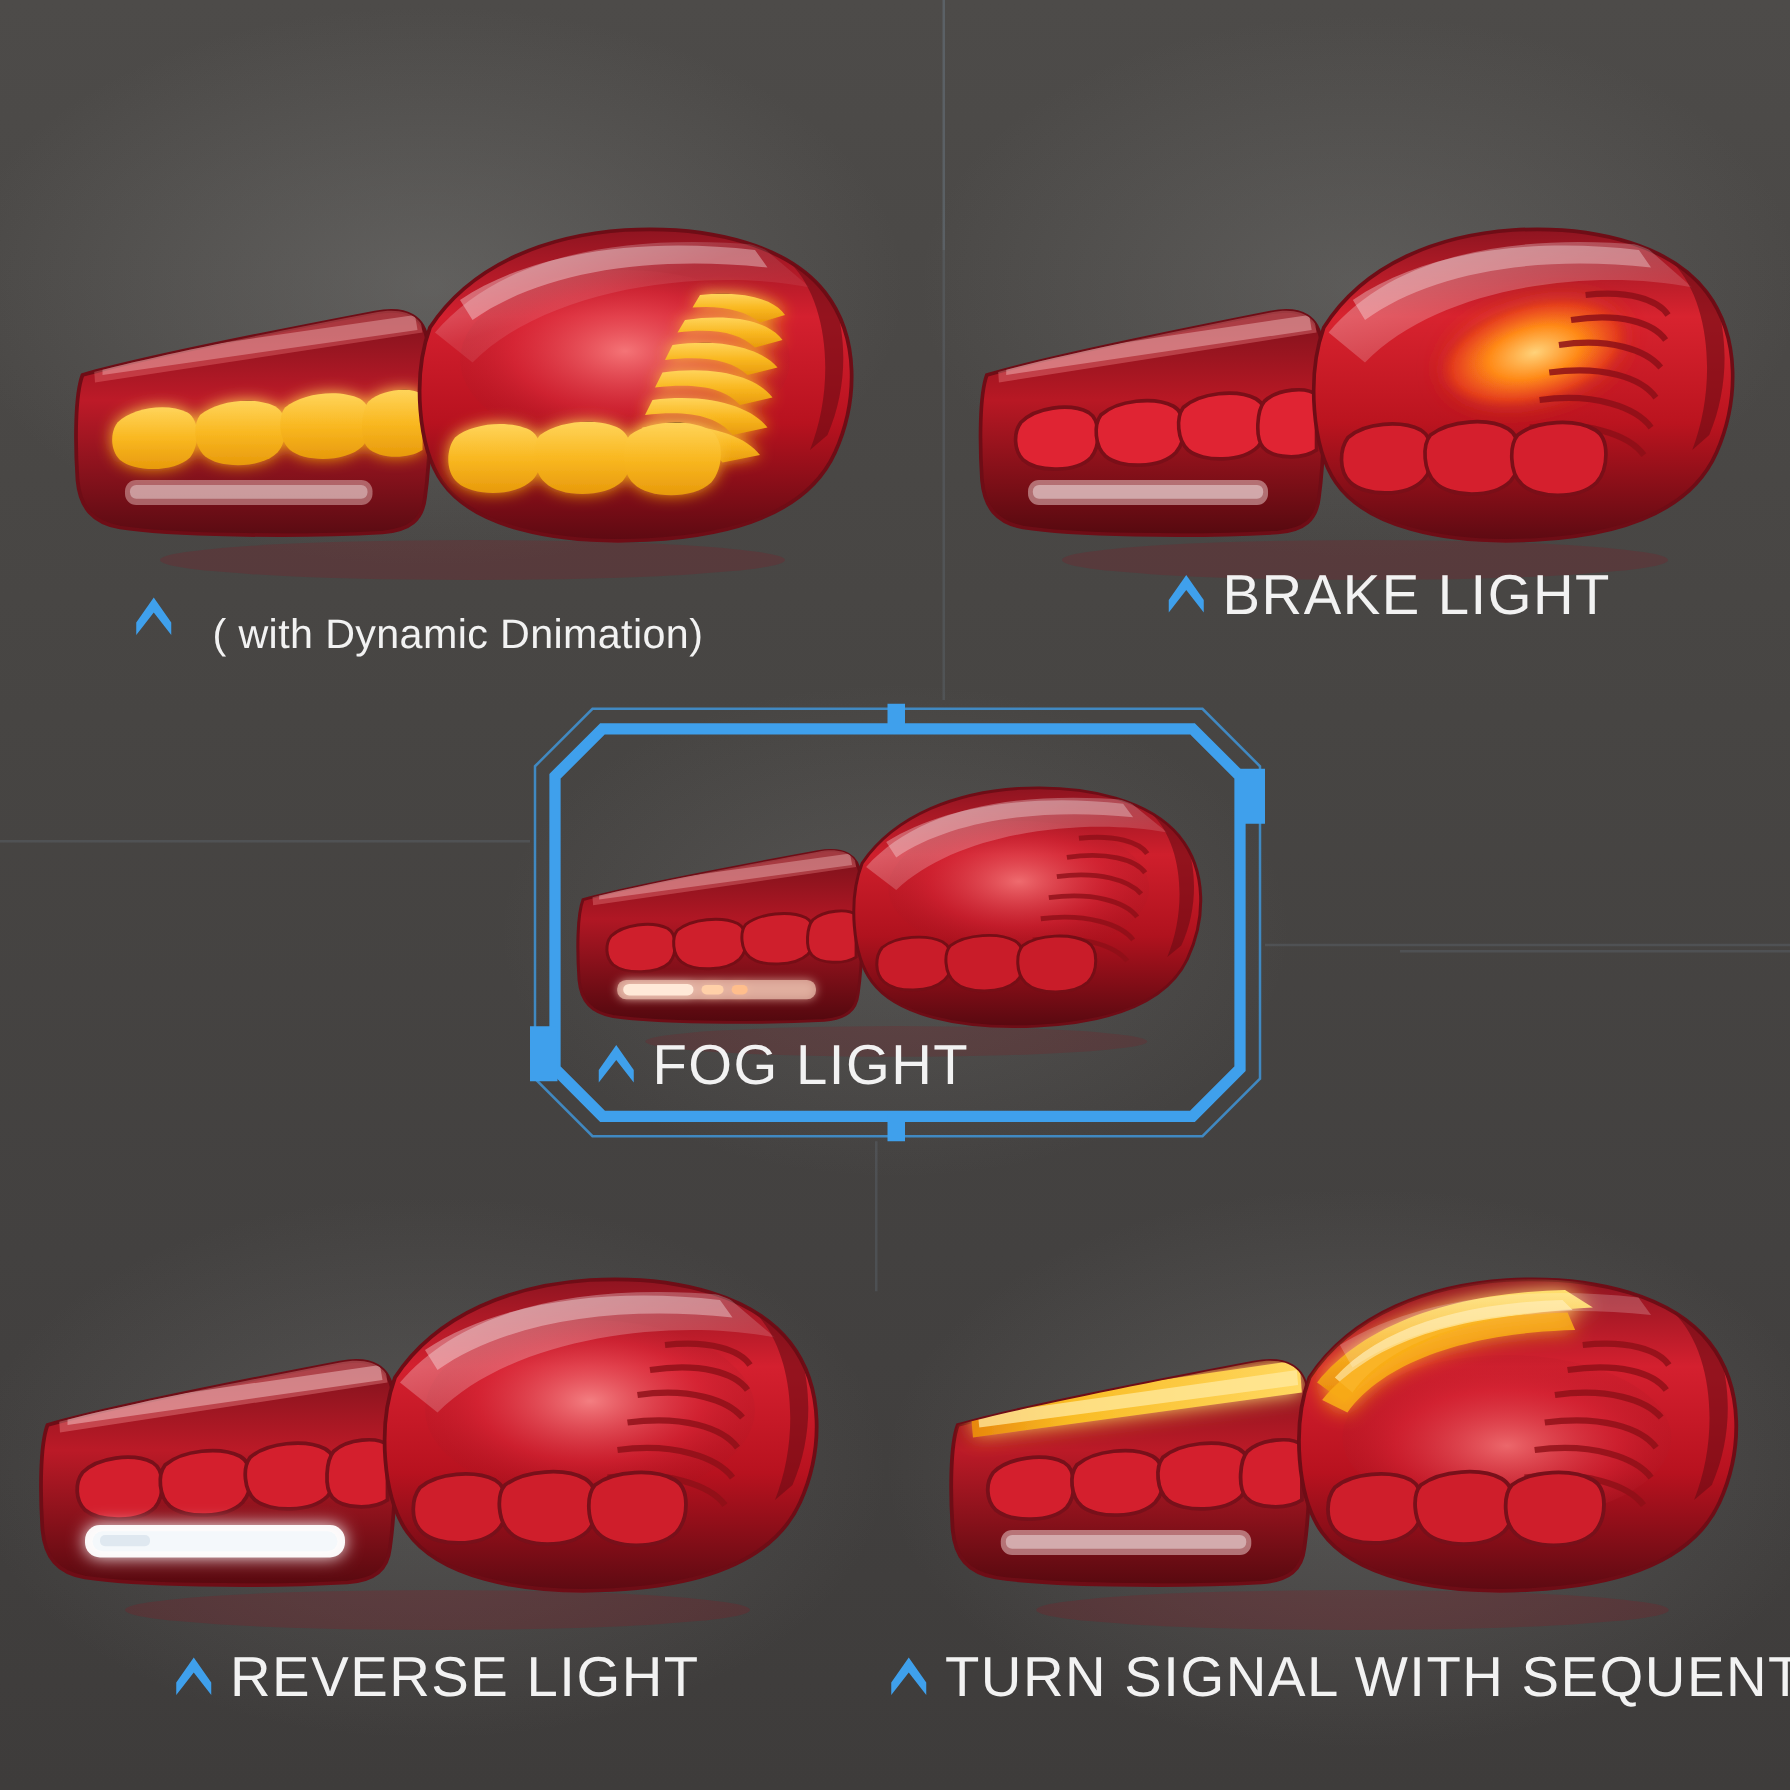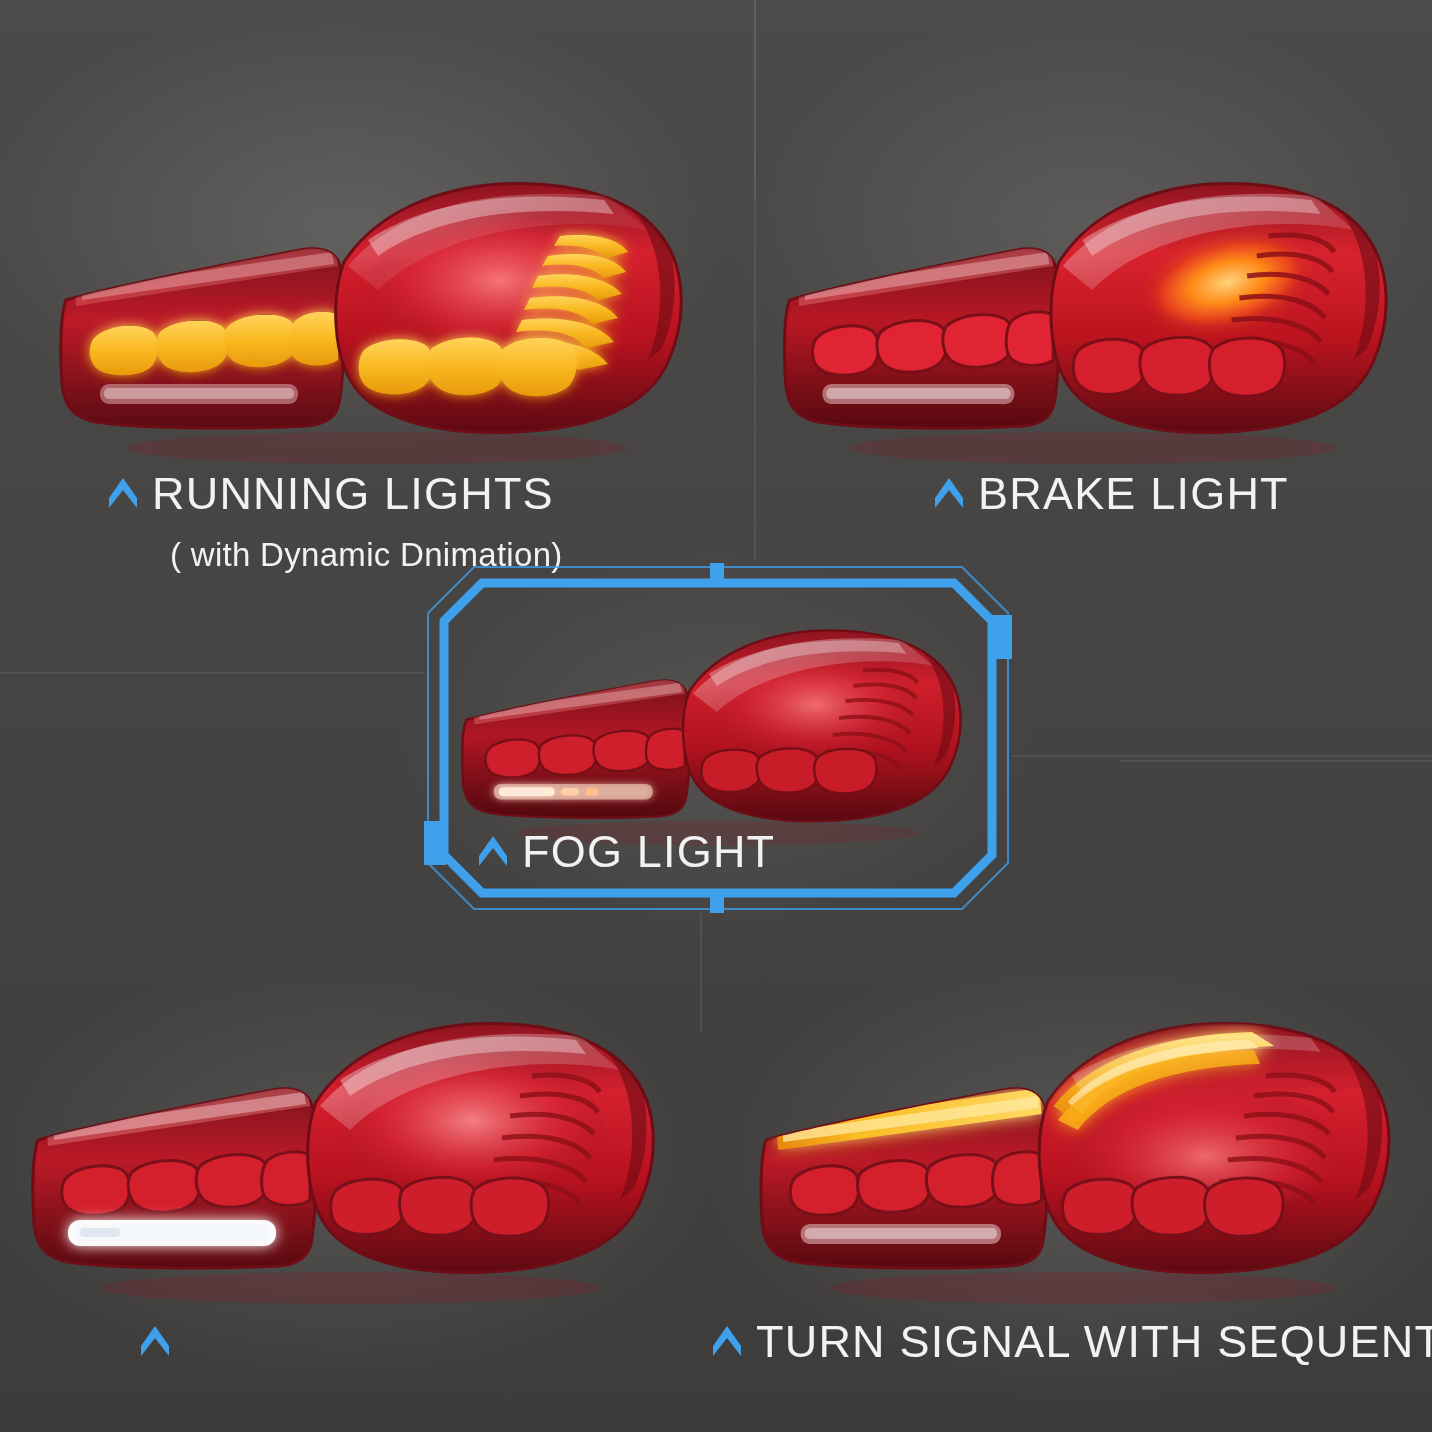--- a/index.html
+++ b/index.html
@@ -148,21 +148,20 @@
   </div>
 </div>
 
 <div class="caption" style="left:108px;top:470px;">
   <span class="chev">
     <svg width="30" height="34" viewBox="0 0 30 34">
         <path d="M15 2 L29 22 L29 32 L15 14 L1 32 L1 22 Z" fill="#3fa0ec"></path>
       </svg>
   </span>
   <span class="captxt">
-    <div class="capmain">RUNNING LIGHTS</div>
     <div class="capsub">( with Dynamic Dnimation)</div>
   </span>
 </div>
 
 <div class="lampwrap" style="left:772px;top:170px;width:640px;height:300px;">
   <div class="lamp">
     <svg viewBox="0 0 660 300" preserveAspectRatio="none">
       <defs>
         <linearGradient id="bl-outer" x1="0" y1="0" x2="0" y2="1">
           <stop offset="0" stop-color="#8e1420"></stop>
@@ -241,21 +240,21 @@
           <path d="M584 40 C616 72 620 140 600 190 L614 178 C636 128 628 66 600 36 Z" fill="#6a0c14" opacity=".6"></path>
         </g>
       </g>
       <g opacity=".22">
           <ellipse cx="330" cy="278" rx="250" ry="16" fill="#8e1420"></ellipse>
         </g>
     </svg>
   </div>
 </div>
 
-<div class="caption" style="left:934px;top:470px;">
+<div class="caption" style="left:934px;top:452px;">
   <span class="chev">
     <svg width="30" height="34" viewBox="0 0 30 34">
         <path d="M15 2 L29 22 L29 32 L15 14 L1 32 L1 22 Z" fill="#3fa0ec"></path>
       </svg>
   </span>
   <span class="captxt">
     <div class="capmain">BRAKE LIGHT</div>
   </span>
 </div>
 
@@ -460,20 +459,23 @@
     </svg>
   </div>
 </div>
 
 <div class="caption" style="left:140px;top:1318px;">
   <span class="chev">
     <svg width="30" height="34" viewBox="0 0 30 34">
         <path d="M15 2 L29 22 L29 32 L15 14 L1 32 L1 22 Z" fill="#3fa0ec"></path>
       </svg>
   </span>
+  <span class="captxt">
+    <div class="capmain">REVERSE LIGHT</div>
+  </span>
 </div>
 
 <div class="lampwrap" style="left:748px;top:1010px;width:668px;height:300px;">
   <div class="lamp">
     <svg viewBox="0 0 660 300" preserveAspectRatio="none">
       <defs>
         <linearGradient id="ts-outer" x1="0" y1="0" x2="0" y2="1">
           <stop offset="0" stop-color="#8e1420"></stop>
             <stop offset=".28" stop-color="#d4202f"></stop>
           <stop offset=".62" stop-color="#b8121f"></stop>

